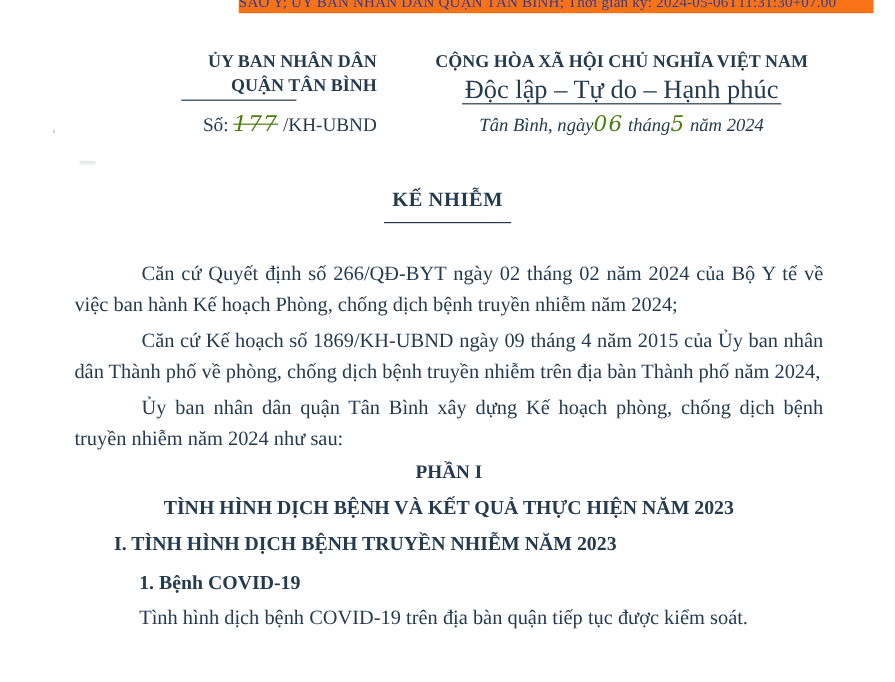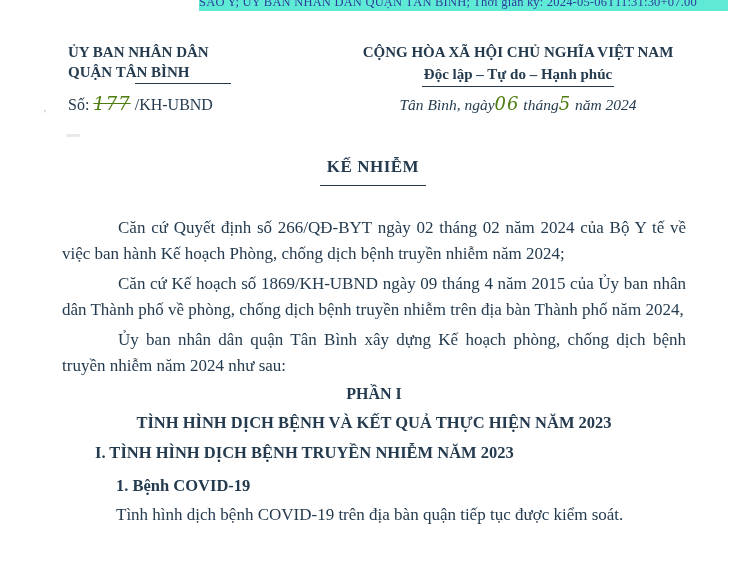--- a/index.html
+++ b/index.html
@@ -5,43 +5,43 @@
   * { margin:0; padding:0; box-sizing:border-box; }
   html,body { background:#ffffff; }
   body {
     width:746px; height:568px; position:relative; overflow:hidden;
     font-family:"Liberation Serif","DejaVu Serif",serif;
     color:#243b4f;
   }
   
   .sig-banner {
     position:absolute; left:199px; top:0; width:529px; height:11px;
-    background:#5eead4; overflow:hidden;
+    background:#f97316; overflow:hidden;
   }
   .sig-banner span {
     display:block; white-space:nowrap; font-size:12.5px; line-height:15px;
     margin-top:-5px; color:#2d3c9b; letter-spacing:0.2px;
   }
   
   .doc-header { position:relative; height:100px; margin-top:42px; }
-  .issuer-block { position:absolute; left:68px; top:0; width:230px; text-align:left; }
+  .issuer-block { position:absolute; left:84px; top:0; width:230px; text-align:right; }
   .issuer-line1 { font-weight:bold; font-size:15px; line-height:20px; }
   .issuer-line2 { font-weight:bold; font-size:15px; line-height:20px; }
   .issuer-underline { width:96px; border-bottom:1.6px solid #243b4f; margin:1px auto 0; }
   .doc-number { margin-top:9px; font-size:16px; }
   .handwritten {
     font-family:"DejaVu Serif",serif; font-style:italic; font-size:18px;
     color:#4d7c0f; letter-spacing:1px;
   }
   .struck { text-decoration:line-through; }
   .national-block { position:absolute; left:322px; top:0; width:392px; text-align:center; }
   .national-line1 { font-weight:bold; font-size:15px; line-height:20px; }
   .national-line2-wrap { margin-top:2px; }
   .national-line2 {
-    display:inline-block; font-weight:bold; font-size:15px; line-height:21px;
+    display:inline-block; font-weight:normal; font-size:22px; line-height:21px;
     border-bottom:1.7px solid #243b4f; padding:0 2px 1px;
   }
   .date-line { margin-top:6px; font-style:italic; font-size:15.5px; }
   
   .title-block { text-align:center; margin-top:13px; }
   .title-line1 { font-weight:bold; font-size:17px; line-height:23px; letter-spacing:0.5px; }
   .title-line2 { font-weight:bold; font-size:17px; line-height:24px; }
   .title-rule { width:106px; border-bottom:1.6px solid #243b4f; margin:7px auto 0; }
   
   .doc-body { margin:0 60px 0 62px; font-size:17px; }

